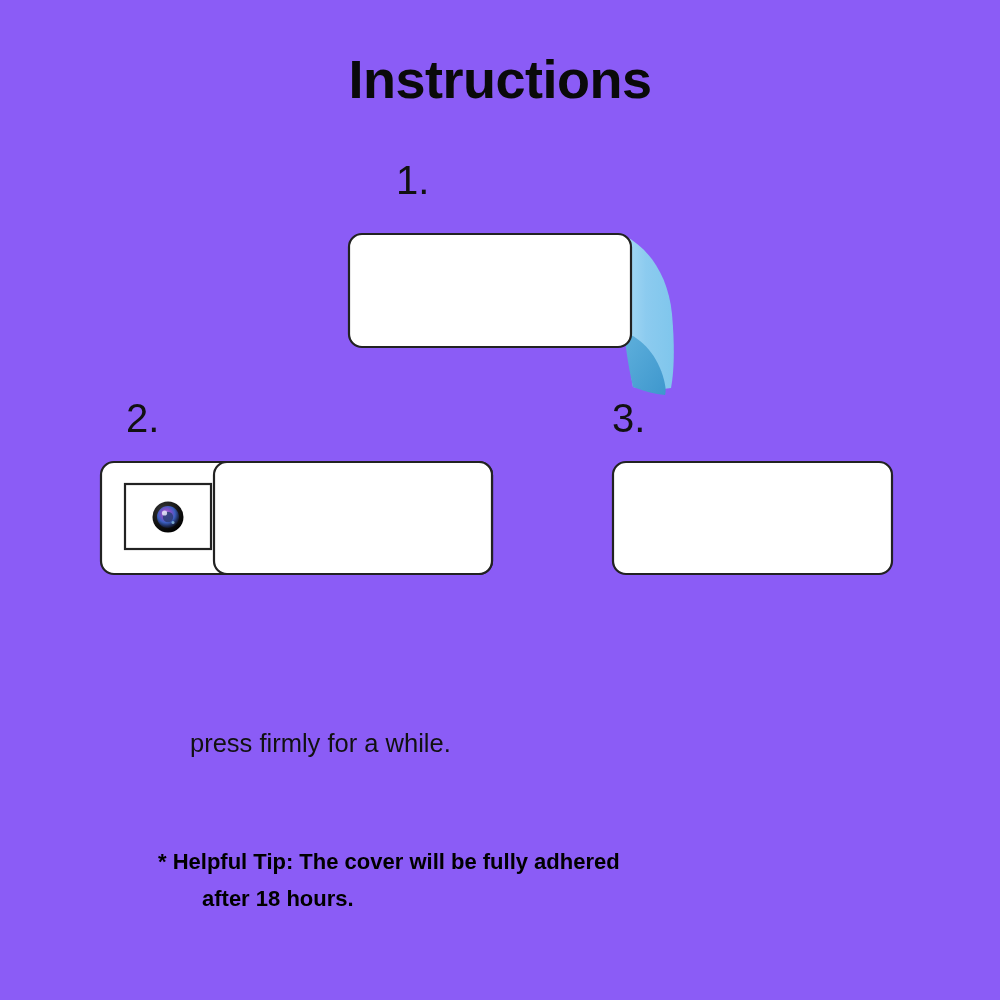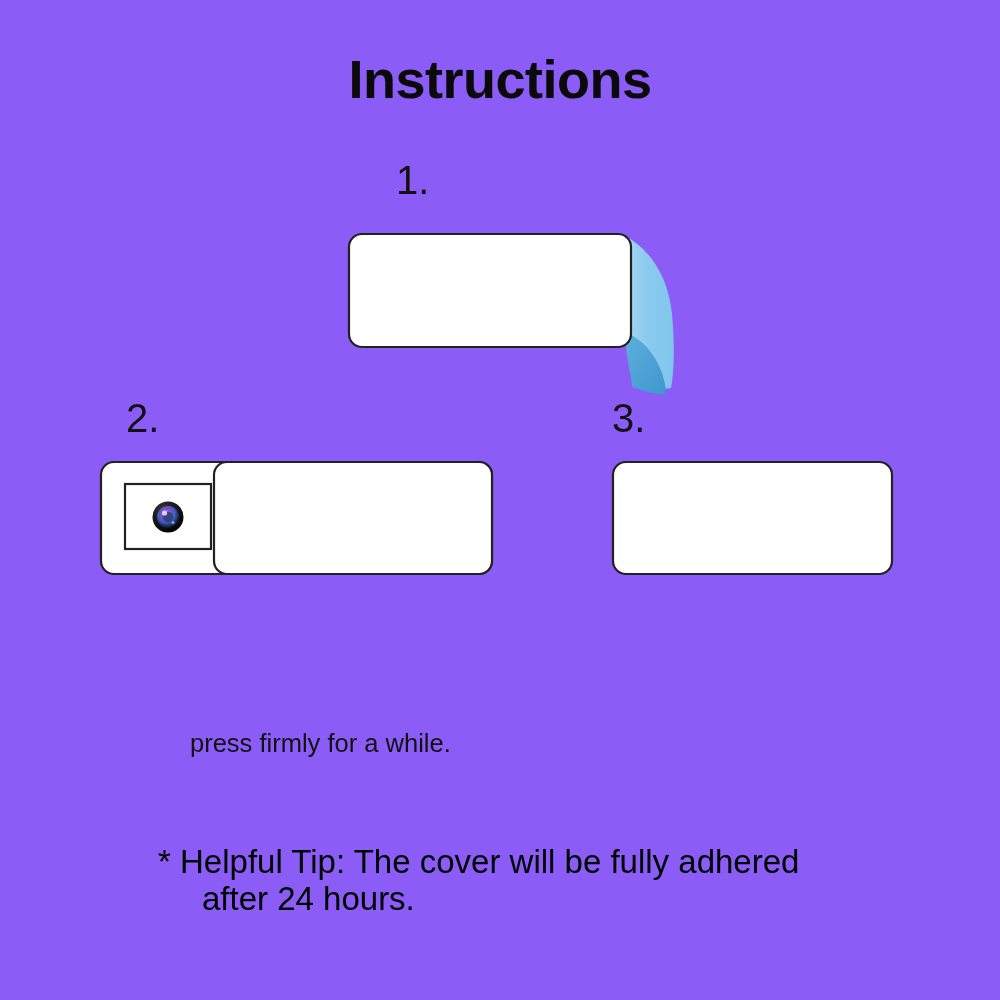--- a/index.html
+++ b/index.html
@@ -68,22 +68,22 @@
     color: #111111;
     white-space: pre-wrap;
   }
   .steps-text .line { display: block; }
 
   .tip-block {
     position: absolute;
     left: 158px;
     top: 843px;
     width: 760px;
-    font-size: 33px;
-    font-weight: normal;
+    font-size: 22px;
+    font-weight: bold;
     line-height: 37px;
     color: #000000;
   }
   .tip-block .tip-line-1 { display: block; }
   .tip-block .tip-line-2 { display: block; padding-left: 44px; }
 </style>
 </head>
 <body>
 
 <div id="page">
@@ -154,16 +154,16 @@
     <rect x="13" y="12" width="279" height="112" rx="13" ry="13" fill="#ffffff" stroke="#222222" stroke-width="2.2"></rect>
   </svg>
 
   <div class="steps-text">
     <span class="line">press firmly for a while.</span>
     
   </div>
 
   <div class="tip-block">
     <span class="tip-line-1">* Helpful Tip: The cover will be fully adhered</span>
-    <span class="tip-line-2">after 24 hours.</span>
+    <span class="tip-line-2">after 18 hours.</span>
   </div>
 
 </div>
 
 </body></html>

